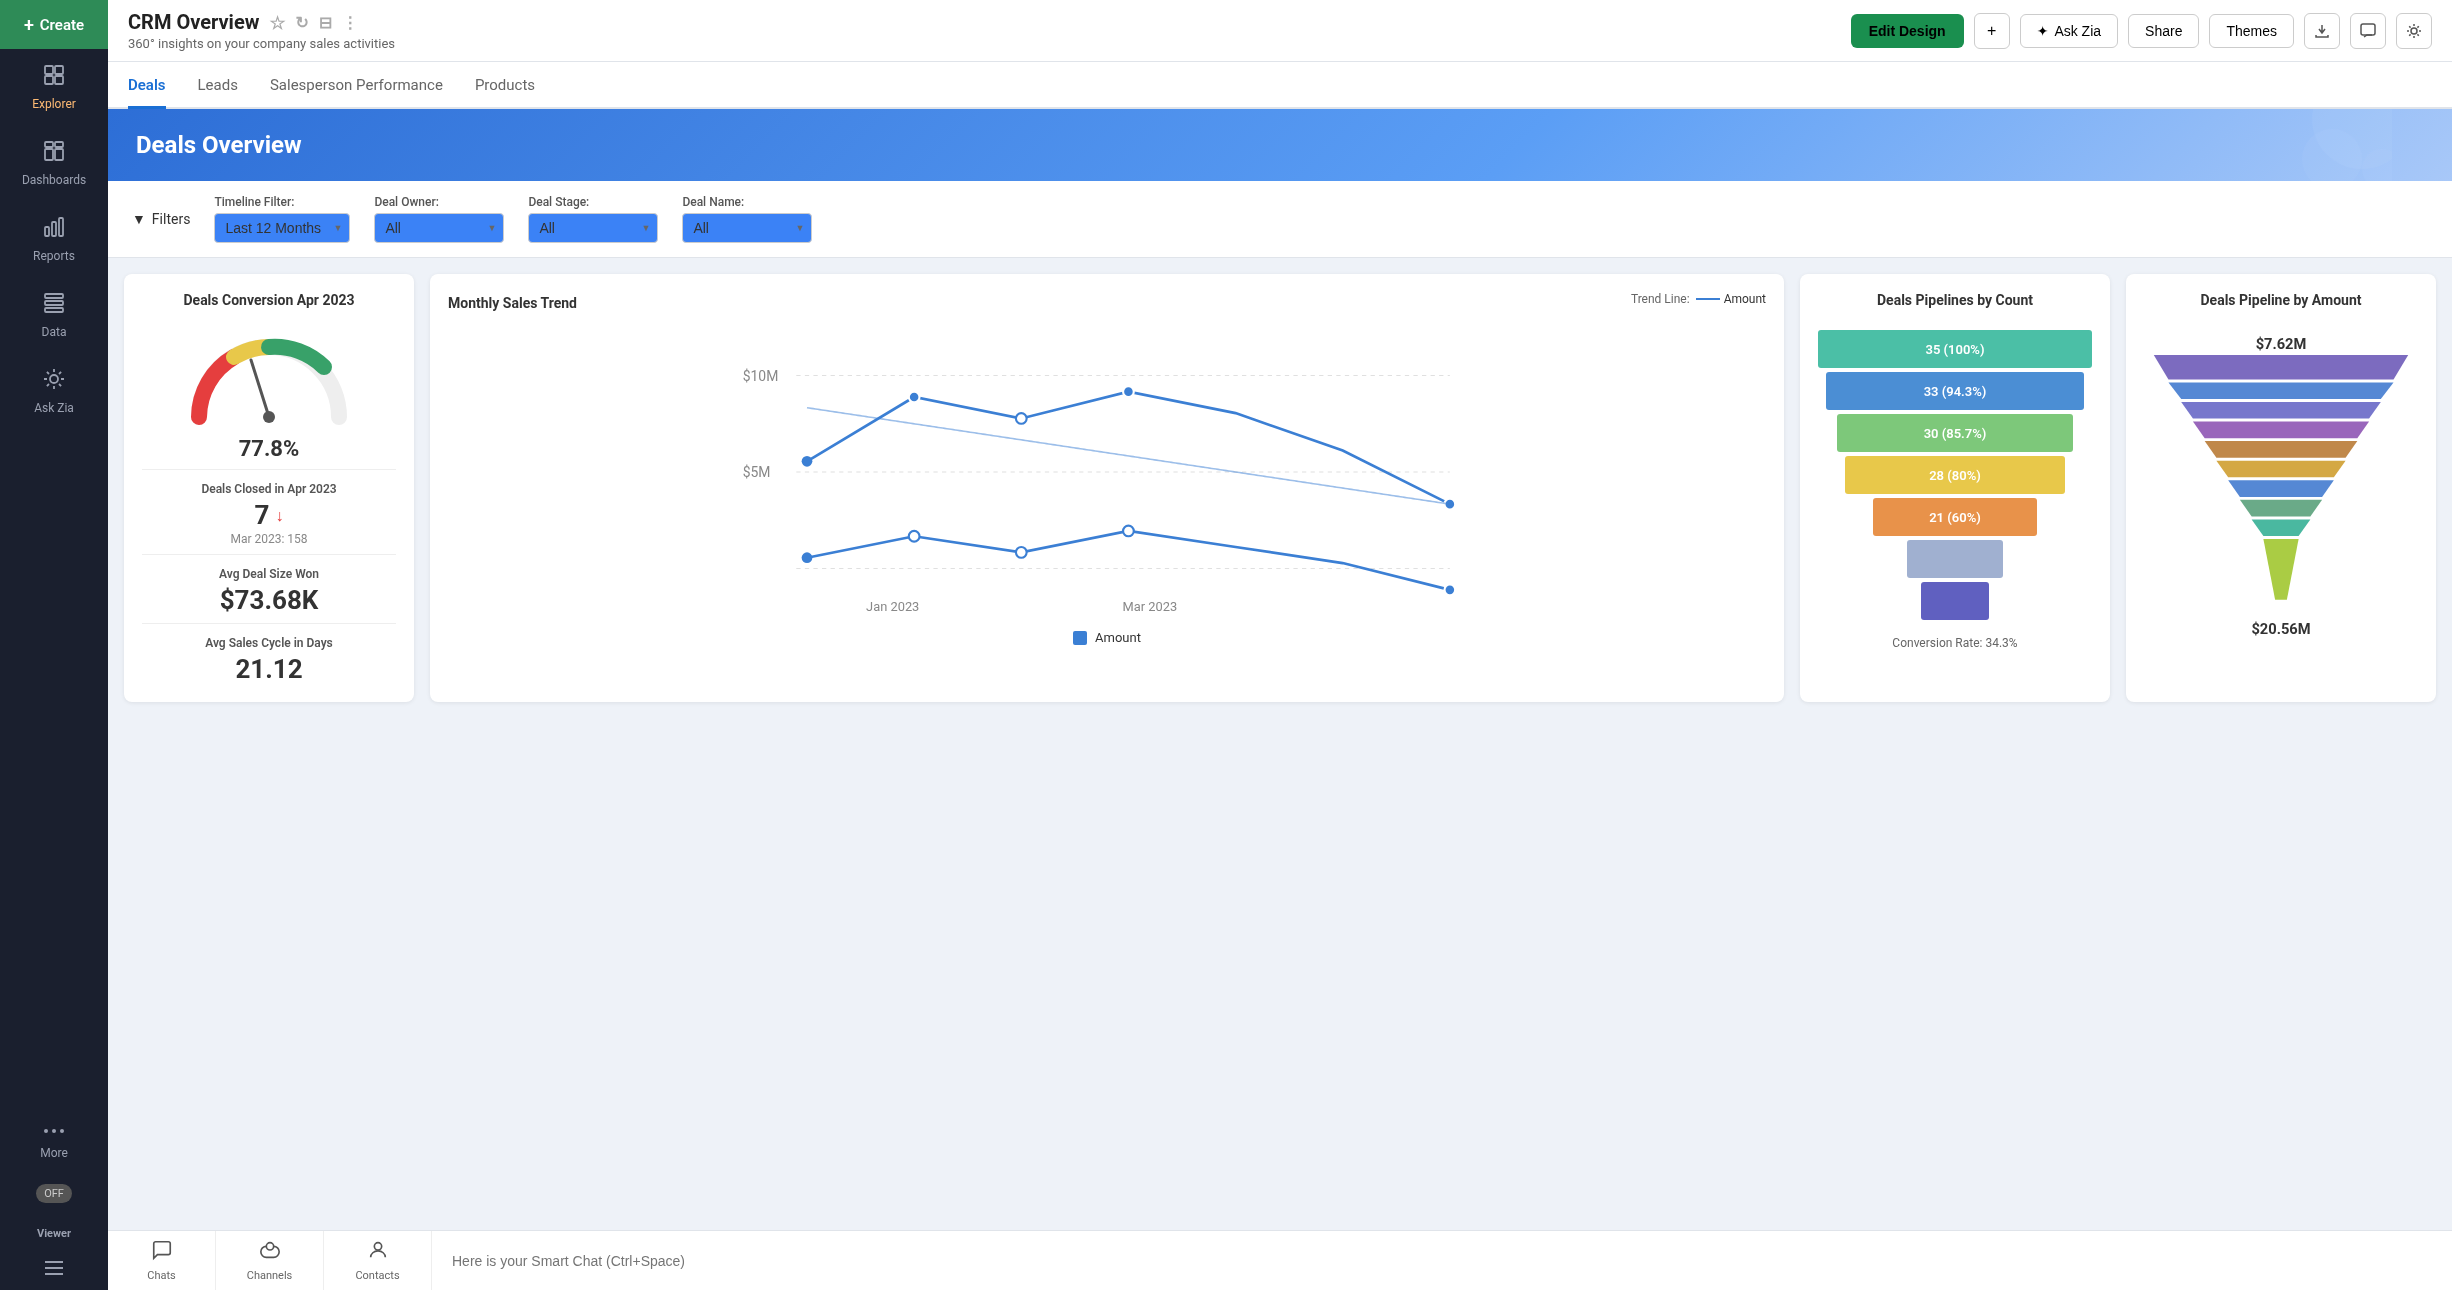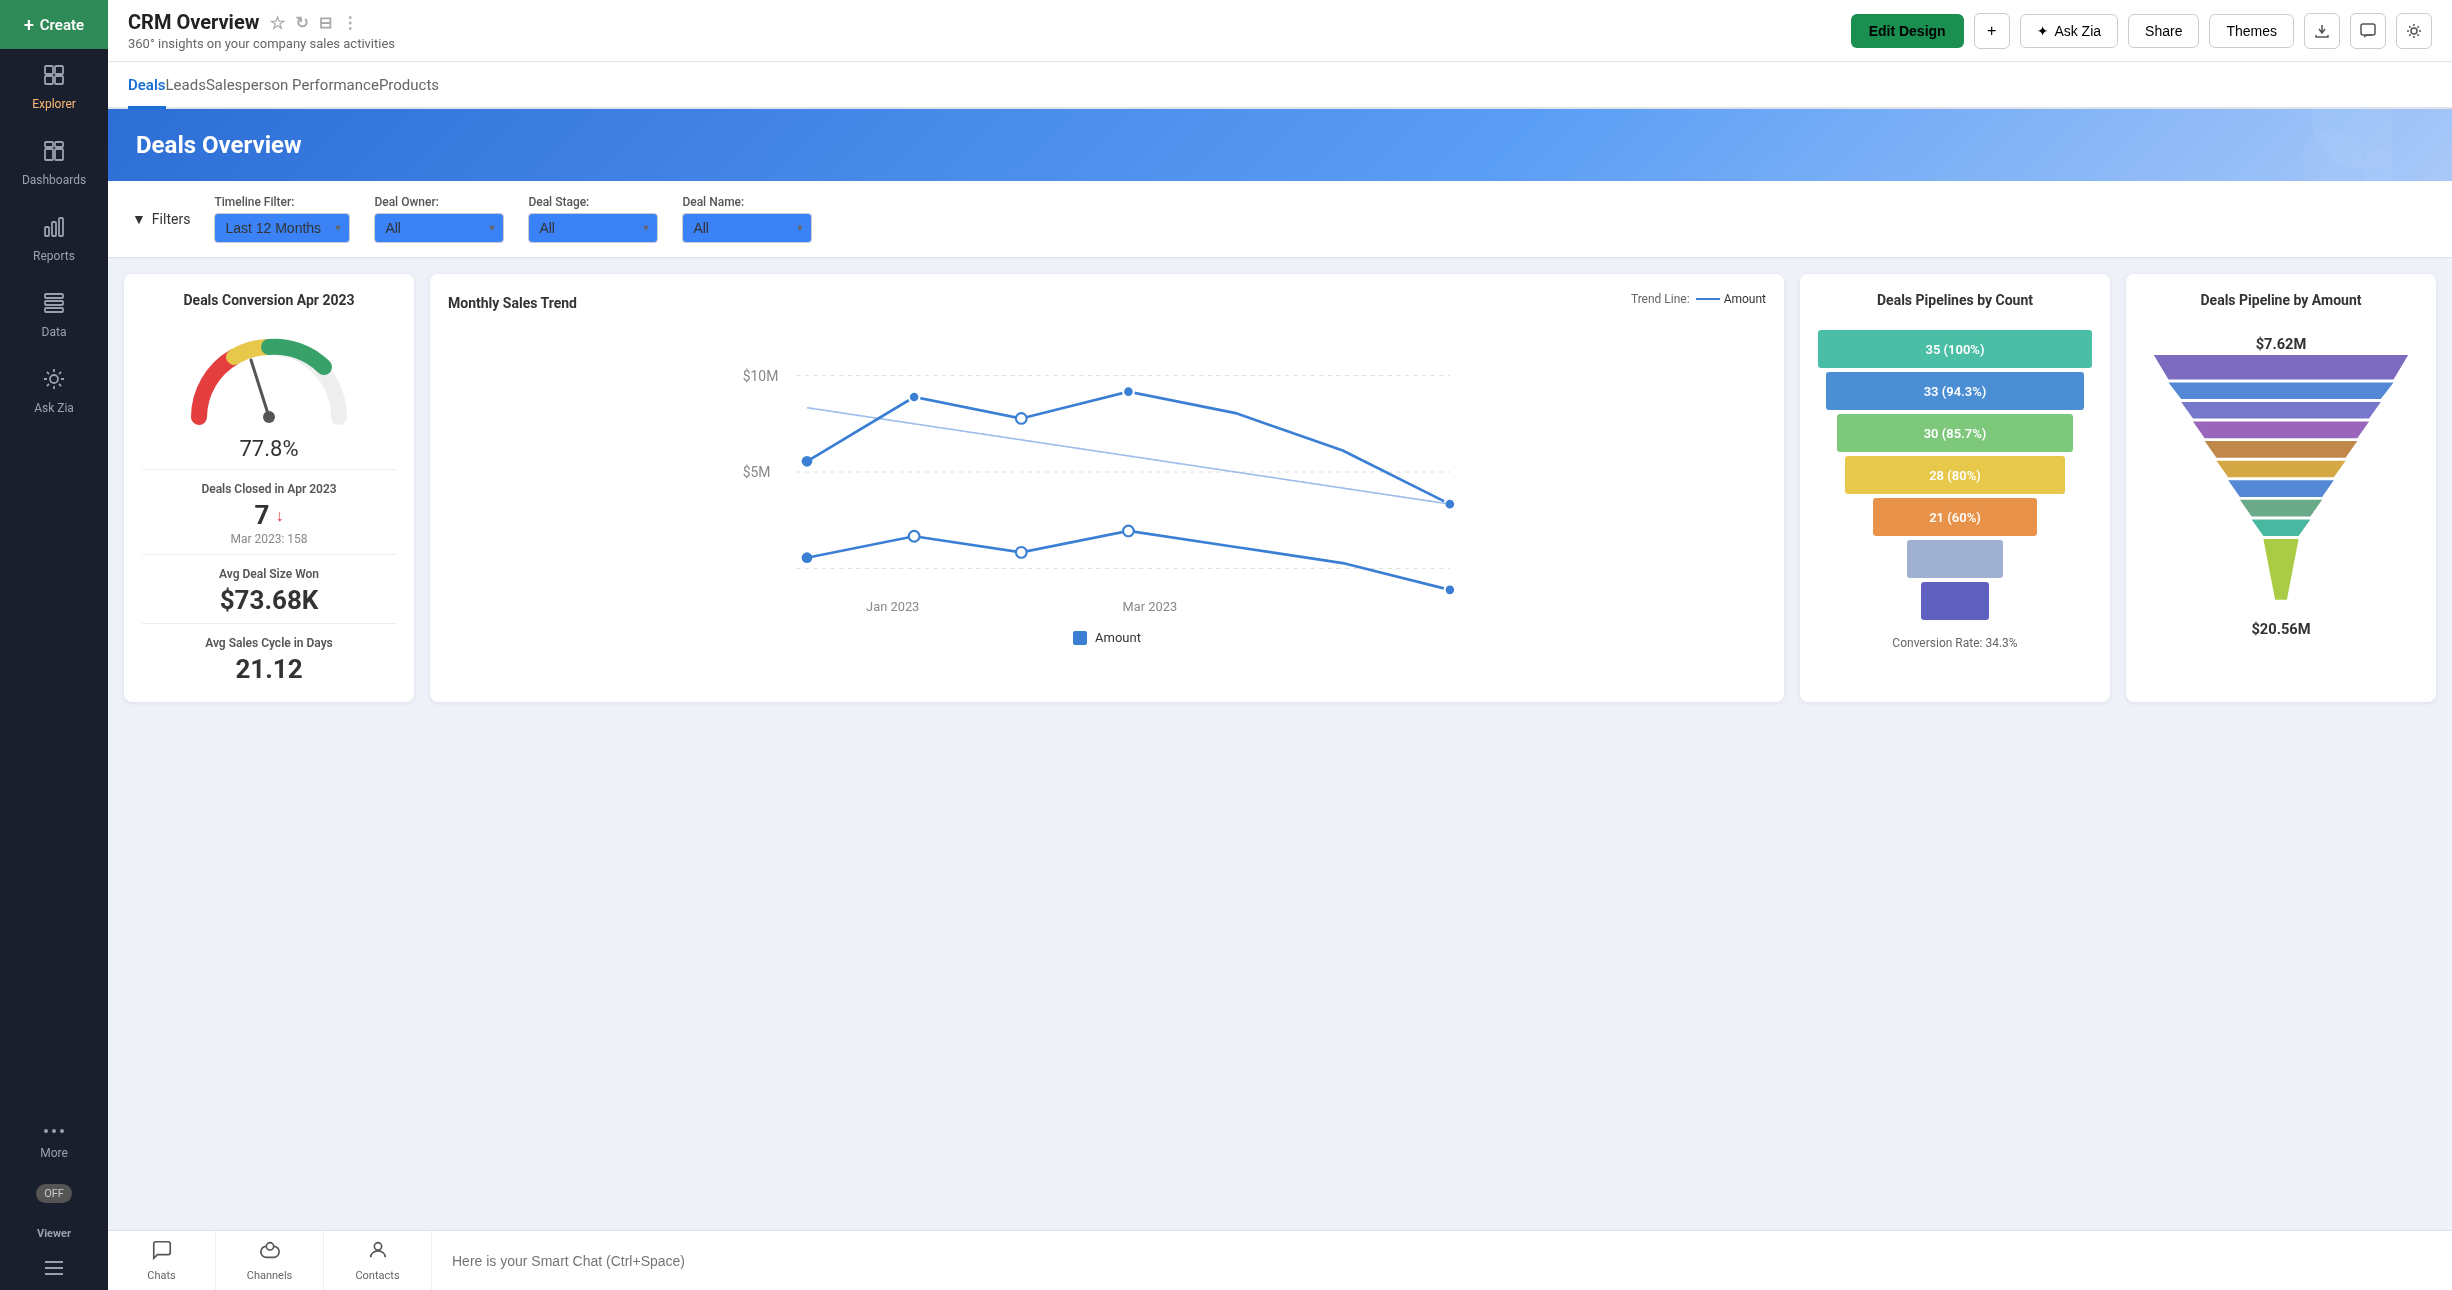--- a/index.html
+++ b/index.html
@@ -133,20 +133,21 @@
       font-size: 16px;
       cursor: pointer;
       display: flex; align-items: center; justify-content: center;
     }
 
     
     .tabs-bar {
       background: white;
       padding: 0 20px;
       display: flex;
+      gap: 32px;
       border-bottom: 2px solid #e0e4ea;
     }
     .tab {
       padding: 14px 0 12px;
       font-size: 15px;
       cursor: pointer;
       color: #666;
       border-bottom: 3px solid transparent;
       margin-bottom: -2px;
     }
@@ -251,21 +252,21 @@
 
     
     .gauge-container {
       display: flex;
       flex-direction: column;
       align-items: center;
     }
     .gauge-svg { margin-bottom: 4px; }
     .gauge-value {
       font-size: 22px;
-      font-weight: 400;
+      font-weight: 700;
       color: #333;
       text-align: center;
     }
 
     
     .stat-section {
       border-top: 1px solid #eee;
       padding-top: 12px;
       margin-top: 8px;
       text-align: center;

